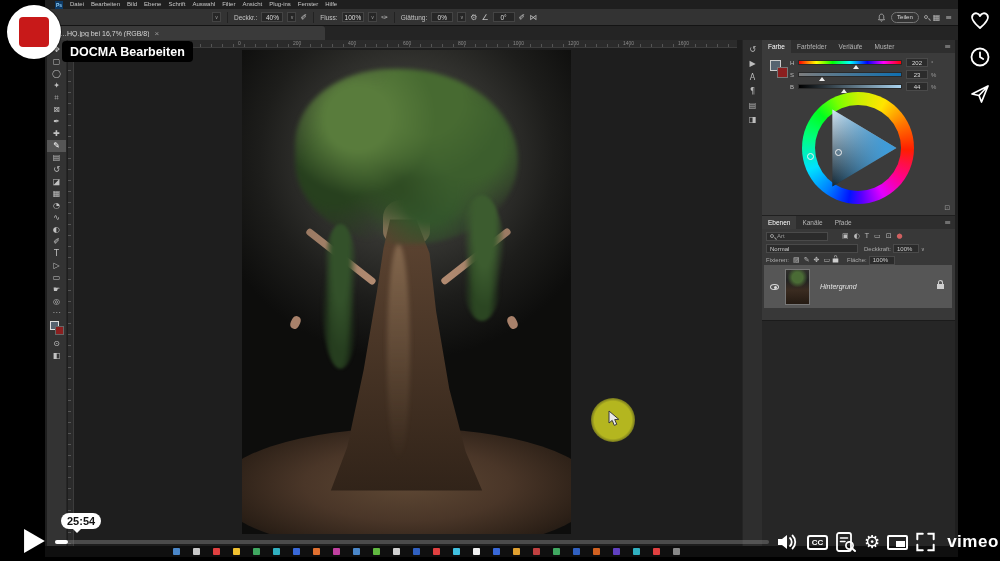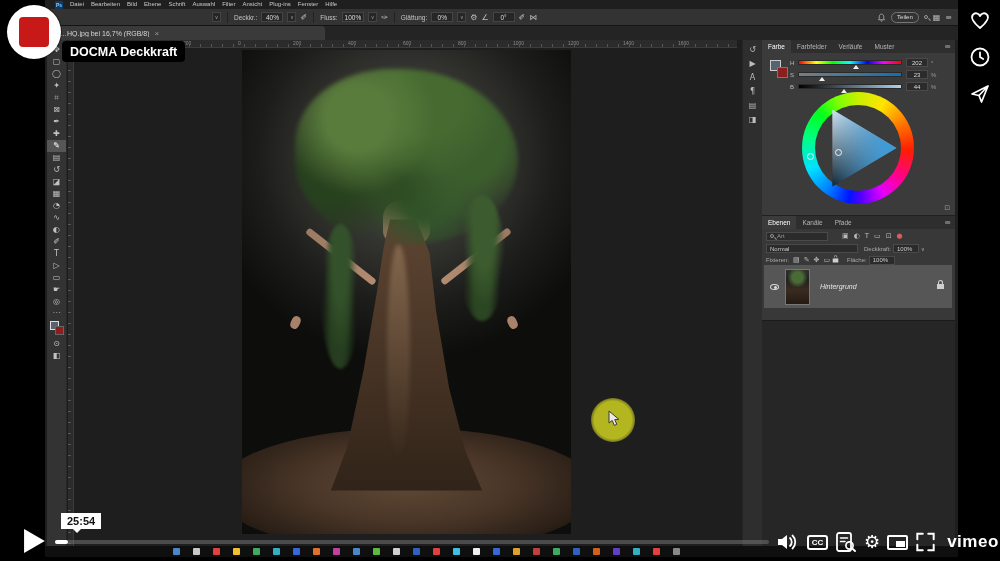--- a/index.html
+++ b/index.html
@@ -148,21 +148,21 @@
 
   
   .logo-badge { position:absolute; left:7px; top:5px; width:54px; height:54px; background:#fff; border-radius:50%; box-shadow:0 0 0 1px rgba(0,0,0,.4); }
   .logo-badge .sq { position:absolute; left:12px; top:12px; width:30px; height:30px; background:#c81919; border-radius:4px; }
   .title-pill { position:absolute; left:62px; top:8px; height:30px; background:#000; border-radius:6px; padding:0 11px; display:flex; align-items:center; color:#fff; font-size:19px; font-weight:bold; letter-spacing:-.3px; }
   .channel-pill { position:absolute; left:62px; top:41px; height:21px; background:#000; border-radius:4px; padding:0 8px; display:flex; align-items:center; color:#fff; font-size:12.5px; font-weight:bold; }
   .side-icons { position:absolute; right:8px; top:8px; display:flex; flex-direction:column; gap:13px; align-items:center; }
   .side-icons svg { display:block; }
 
   .play-button { position:absolute; left:16px; top:524px; width:38px; height:34px; display:flex; align-items:center; justify-content:center; }
-  .time-tooltip { position:absolute; left:61px; top:513px; background:#fff; color:#111; font-size:11px; font-weight:bold; border-radius:0; padding:2px 6px; }
+  .time-tooltip { position:absolute; left:61px; top:513px; background:#fff; color:#111; font-size:11px; font-weight:bold; border-radius:8px; padding:2px 6px; }
   .time-tooltip::after { content:""; position:absolute; left:12px; bottom:-4px; border-left:4px solid transparent; border-right:4px solid transparent; border-top:4px solid #fff; }
   .progress { position:absolute; left:55px; top:540px; width:714px; height:4px; background:rgba(130,130,130,.45); border-radius:2px; }
   .progress .played { position:absolute; left:0; top:0; height:100%; width:13px; background:#fff; border-radius:2px; }
 
   .controls-right { position:absolute; left:776px; top:530px; height:24px; display:flex; align-items:center; gap:7px; }
   .cc-icon { width:21px; height:15px; border:2px solid #fff; border-radius:3px; color:#fff; font-size:8px; font-weight:bold; display:flex; align-items:center; justify-content:center; }
   .gear-icon { color:#fff; font-size:18px; line-height:18px; font-family:"DejaVu Sans", sans-serif; }
   .pip-icon { position:relative; width:21px; height:15px; border:2px solid #fff; border-radius:2px; }
   .pip-icon::after { content:""; position:absolute; right:1px; bottom:1px; width:9px; height:6px; background:#fff; }
   .vimeo-logo { color:#fff; font-size:17px; font-weight:bold; letter-spacing:.5px; margin-left:4px; }
@@ -449,21 +449,21 @@
         <span class="tb-dot" style="background: rgb(96, 64, 192);"></span>
         <span class="tb-dot" style="background: rgb(48, 176, 192);"></span>
         <span class="tb-dot" style="background: rgb(224, 64, 64);"></span>
         <span class="tb-dot" style="background: rgb(136, 136, 136);"></span>
       </div>
   </div>
 
   <div class="logo-badge">
       <span class="sq"></span>
     </div>
-  <div class="channel-pill">DOCMA Deckkraft</div>
+  <div class="channel-pill">DOCMA Bearbeiten</div>
 
   <div class="side-icons">
     <svg width="24" height="24" viewBox="0 0 24 24">
         <path d="M12 20 C5.5 14.5 2.5 10 4.8 6.9 C7 4.2 10.6 5 12 8 C13.4 5 17 4.2 19.2 6.9 C21.5 10 18.5 14.5 12 20 Z" fill="none" stroke="#fff" stroke-width="1.8" stroke-linejoin="round"></path>
       </svg>
     <svg width="24" height="24" viewBox="0 0 24 24">
         <circle cx="12" cy="12" r="8.5" fill="none" stroke="#fff" stroke-width="1.8"></circle>
         <path d="M12 7.5 V12 L15.2 14" fill="none" stroke="#fff" stroke-width="1.8" stroke-linecap="round"></path>
       </svg>
     <svg width="24" height="24" viewBox="0 0 24 24">

